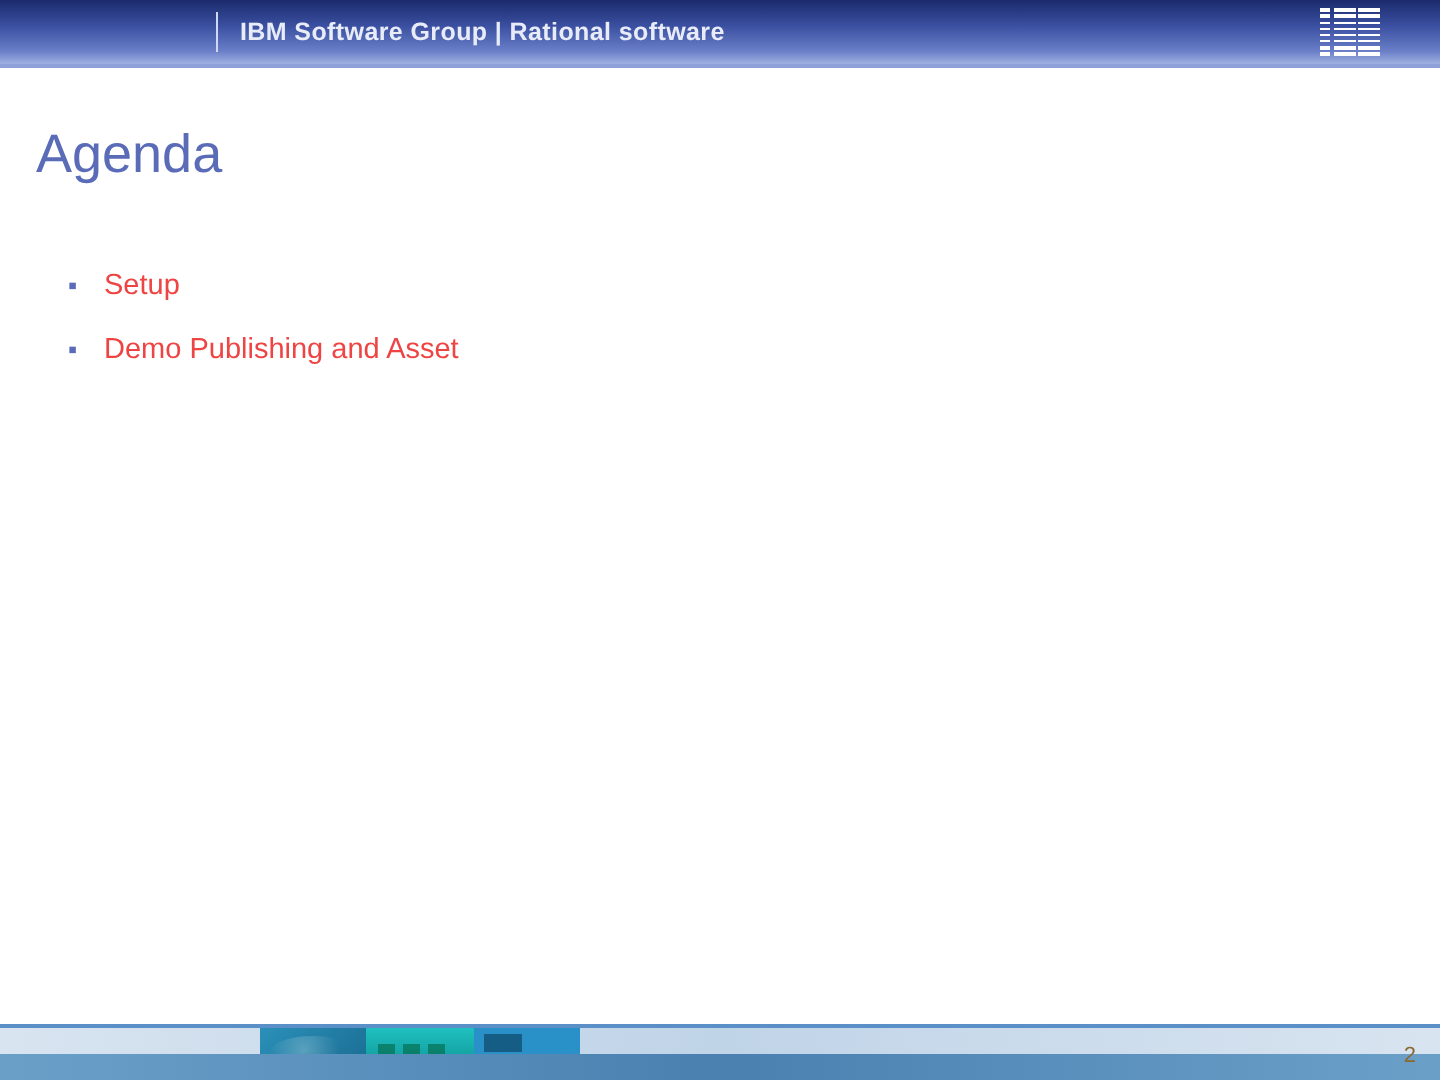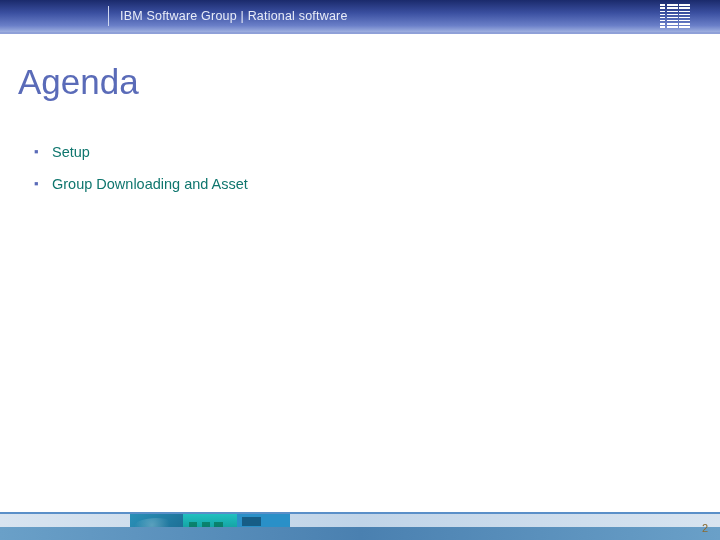--- a/index.html
+++ b/index.html
@@ -11,37 +11,37 @@
     display: flex; align-items: center; justify-content: space-between;
     padding: 0 30px 0 0;
     border-bottom: 2px solid #8fa0d8;
     position: relative;
   }
   .header-divider {
     position: absolute; left: 108px; top: 6px; bottom: 6px; width: 0;
     border-left: 1px solid #d0d8f0;
   }
   .header-title {
-    color: #e8ecf8; font-size: 12.5px; font-weight: 400; margin-left: 120px; letter-spacing: 0.2px;
+    color: #e8ecf8; font-size: 12.5px; font-weight: 700; margin-left: 120px; letter-spacing: 0.2px;
   }
   .header-logo {
     display: flex; align-items: center; gap: 1.5px;
   }
   .logo-col { display: flex; flex-direction: column; gap: 1.5px; }
   .logo-stripe { width: 5px; height: 1.6px; background: #fff; }
   .logo-col.wide .logo-stripe { width: 11px; }
   .content {
     flex: 1 1 auto; padding: 28px 10px 0 18px; position: relative;
   }
   .slide-title {
-    font-size: 35px; font-weight: 400; color: #5a6bb8; margin-bottom: 42px;
+    font-size: 27px; font-weight: 400; color: #5a6bb8; margin-bottom: 42px;
   }
   .bullets { list-style: none; padding-left: 16px; }
   .bullets li {
-    font-size: 14.5px; color: #0f766e; margin-bottom: 16px; position: relative; padding-left: 18px;
+    font-size: 14.5px; color: #ef4444; margin-bottom: 16px; position: relative; padding-left: 18px;
   }
   .bullets li::before {
     content: "▪"; position: absolute; left: 0; top: 0; color: #5a6bb8; font-size: 13px;
   }
   .footer {
     position: absolute; bottom: 0; left: 0; right: 0; height: 28px;
     display: flex; align-items: stretch;
     border-top: 2px solid #5a8fc8;
   }
   .footer-band {
@@ -110,21 +110,21 @@
           <span class="logo-stripe"></span>
           <span class="logo-stripe"></span>
         </span>
     </div>
   </div>
 
   <div class="content">
     <h1 class="slide-title">Agenda</h1>
     <ul class="bullets">
       <li>Setup</li>
-      <li>Group Downloading and Asset</li>
+      <li>Demo Publishing and Asset</li>
     </ul>
   </div>
 
   <div class="footer">
     <div class="footer-band">
       <div class="footer-img-strip">
         <div class="strip-a"></div>
         <div class="strip-b"></div>
         <div class="strip-c"></div>
       </div>

